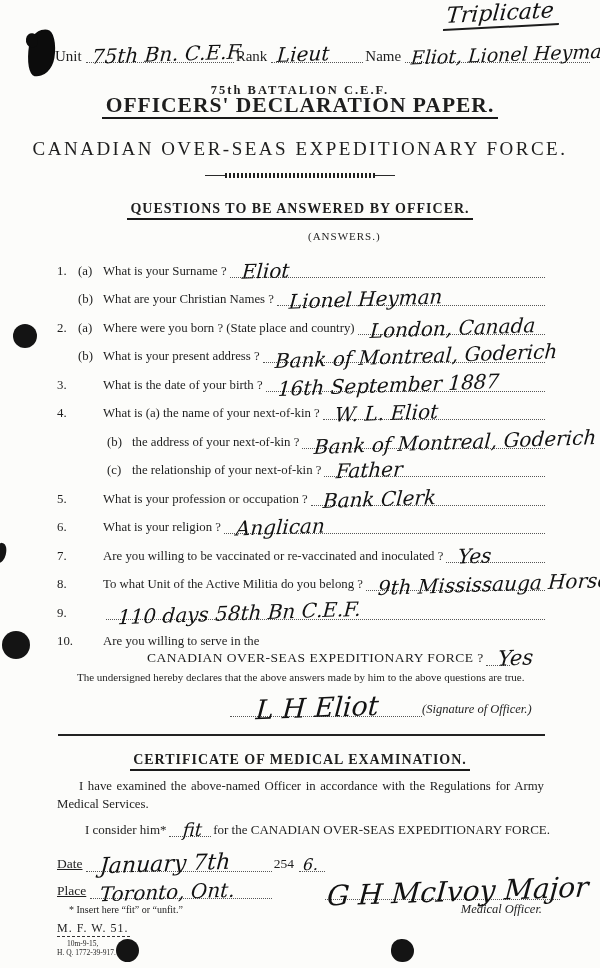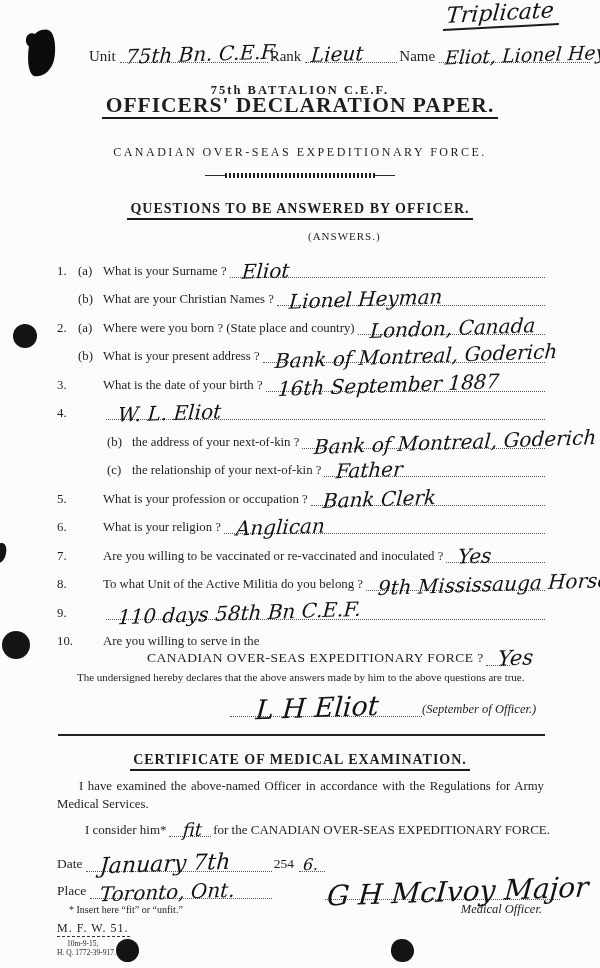--- a/index.html
+++ b/index.html
@@ -23,33 +23,33 @@
   .ink-blob:after{content:"";position:absolute;left:-4px;top:6px;width:12px;height:14px;
     background:#0c0c0c;border-radius:50% 50% 40% 60%;}
   .hole{position:absolute;background:#141414;border-radius:50%;}
   .hole-1{left:13px;top:324px;width:24px;height:24px;}
   .hole-2{left:2px;top:631px;width:28px;height:28px;}
   .edge-mark{position:absolute;left:-4px;top:543px;width:10px;height:20px;background:#141414;
     border-radius:40% 60% 55% 45%;transform:rotate(14deg);}
   .dot-1{left:116px;top:939px;width:23px;height:23px;}
   .dot-2{left:391px;top:939px;width:23px;height:23px;border-radius:46% 54% 50% 50%;}
   
-  .unit-line{position:absolute;top:48px;left:55px;right:8px;display:flex;align-items:flex-end;padding-left:34px;}
+  .unit-line{position:absolute;top:48px;left:55px;right:8px;display:flex;align-items:flex-end;}
   .unit-line .lbl{font-size:15px;line-height:1;padding-bottom:1px;}
   .fill{position:relative;border-bottom:1px dotted #555;margin:0 2px 2px 4px;height:14px;}
   .f-unit{width:148px;}
   .f-rank{width:92px;}
   .f-name{flex:1;}
   .fill .hw{position:absolute;left:6px;bottom:-2px;font-size:20px;}
   .f-name .hw{font-size:19px;}
   .stamp{margin:84px auto 0;width:fit-content;font-size:12.5px;font-weight:bold;
     letter-spacing:2px;color:#222;line-height:1;}
   .title{margin:-3px auto 0;width:fit-content;font-size:21.5px;font-weight:bold;
     letter-spacing:1px;border-bottom:2px solid #1a1a1a;padding:0 4px 1px;line-height:1.05;}
-  .subtitle{margin:27px auto 0;width:fit-content;font-size:12px;letter-spacing:2.5px;line-height:1;text-align:right;}
+  .subtitle{margin:20px auto 0;width:fit-content;font-size:19px;letter-spacing:2.5px;line-height:1;text-align:right;}
   .divider{margin:15px auto 0;display:flex;align-items:center;width:190px;}
   .divider .tail{flex:1;height:1px;background:#2a2a2a;}
   .divider .bar{width:150px;height:5px;
     background:repeating-linear-gradient(90deg,#1f1f1f 0 2px,#fcfcfa 2px 4px);}
   
   .sec-head{margin:9px auto;width:fit-content;line-height:1;}
   .sec-head .underlined{font-size:14px;letter-spacing:1px;font-weight:bold;
     border-bottom:2px solid #1a1a1a;padding:0 3px 2px;}
   .qs-head{margin-top:22px;}
   .answers-label{margin:15px 0 0 308px;font-size:11px;letter-spacing:1px;line-height:1;}
@@ -79,21 +79,21 @@
   .med-intro{margin:11px 56px 0 57px;text-indent:22px;text-align:justify;
     font-size:12.8px;line-height:1.4;}
   .consider-line{display:flex;align-items:flex-end;margin:9px 50px 0 85px;font-size:13px;}
   .consider-line .ctext{line-height:1.1;white-space:nowrap;}
   .consider-leader{position:relative;width:72px;border-bottom:1px dotted #555;height:11px;margin:0 2px;}
   .consider-leader .hw{position:absolute;left:14px;bottom:-3px;font-size:18px;}
   
   .med-bottom{display:flex;margin:8px 40px 0 57px;}
   .med-left{width:268px;}
   .dp-row{display:flex;align-items:flex-end;height:27px;font-size:13.5px;}
-  .dp-row .lbl{line-height:1;padding-bottom:1px;}
+  .dp-row .lbl{line-height:1;padding-bottom:1px;text-decoration:underline;}
   .dp-leader{position:relative;border-bottom:1px dotted #555;height:11px;margin-left:4px;}
   .date-fill{flex:1;}
   .date-fill .hw{position:absolute;left:14px;bottom:-4px;font-size:22px;}
   .year-printed{line-height:1;padding:0 1px 1px 2px;}
   .year-fill{width:26px;}
   .year-fill .hw{position:absolute;left:4px;bottom:-2px;font-size:16px;}
   .place-fill{width:182px;}
   .place-fill .hw{position:absolute;left:10px;bottom:-4px;font-size:20px;}
   .footnote{margin:6px 0 0 12px;font-size:10px;line-height:1;color:#222;}
   .med-right{flex:1;position:relative;padding-top:8px;}
@@ -186,20 +186,21 @@
       <span class="q-num">3.</span>
       <span class="q-sub"></span>
       <span class="q-text">What is the date of your birth ?</span>
       <span class="q-leader">
           <span class="hw q-answer">16th September 1887</span>
         </span>
     </div>
       <div class="q-row ind-0">
       <span class="q-num">4.</span>
       <span class="q-sub"></span>
+      <span class="q-text">What is (a) the name of your next-of-kin ?</span>
       <span class="q-leader">
           <span class="hw q-answer">W. L. Eliot</span>
         </span>
     </div>
       <div class="q-row ind-1">
       <span class="q-num"></span>
       <span class="q-sub">(b)</span>
       <span class="q-text">the address of your next-of-kin ?</span>
       <span class="q-leader">
           <span class="hw q-answer">Bank of Montreal, Goderich</span>
@@ -266,21 +267,21 @@
         <span class="hw q-answer">Yes</span>
       </span>
   </div>
 
   <p class="declaration">The undersigned hereby declares that the above answers made by him to the above questions are true.</p>
 
   <div class="sig-row">
     <span class="sig-line">
         <span class="hw">L H Eliot</span>
       </span>
-    <span class="sig-label">(September of Officer.)</span>
+    <span class="sig-label">(Signature of Officer.)</span>
   </div>
 
   <div class="section-rule"></div>
 
   <div class="sec-head med-head">
     <span class="underlined">CERTIFICATE OF MEDICAL EXAMINATION.</span>
   </div>
 
   <p class="med-intro">I have examined the above-named Officer in accordance with the Regulations for Army Medical Services.</p>
 

